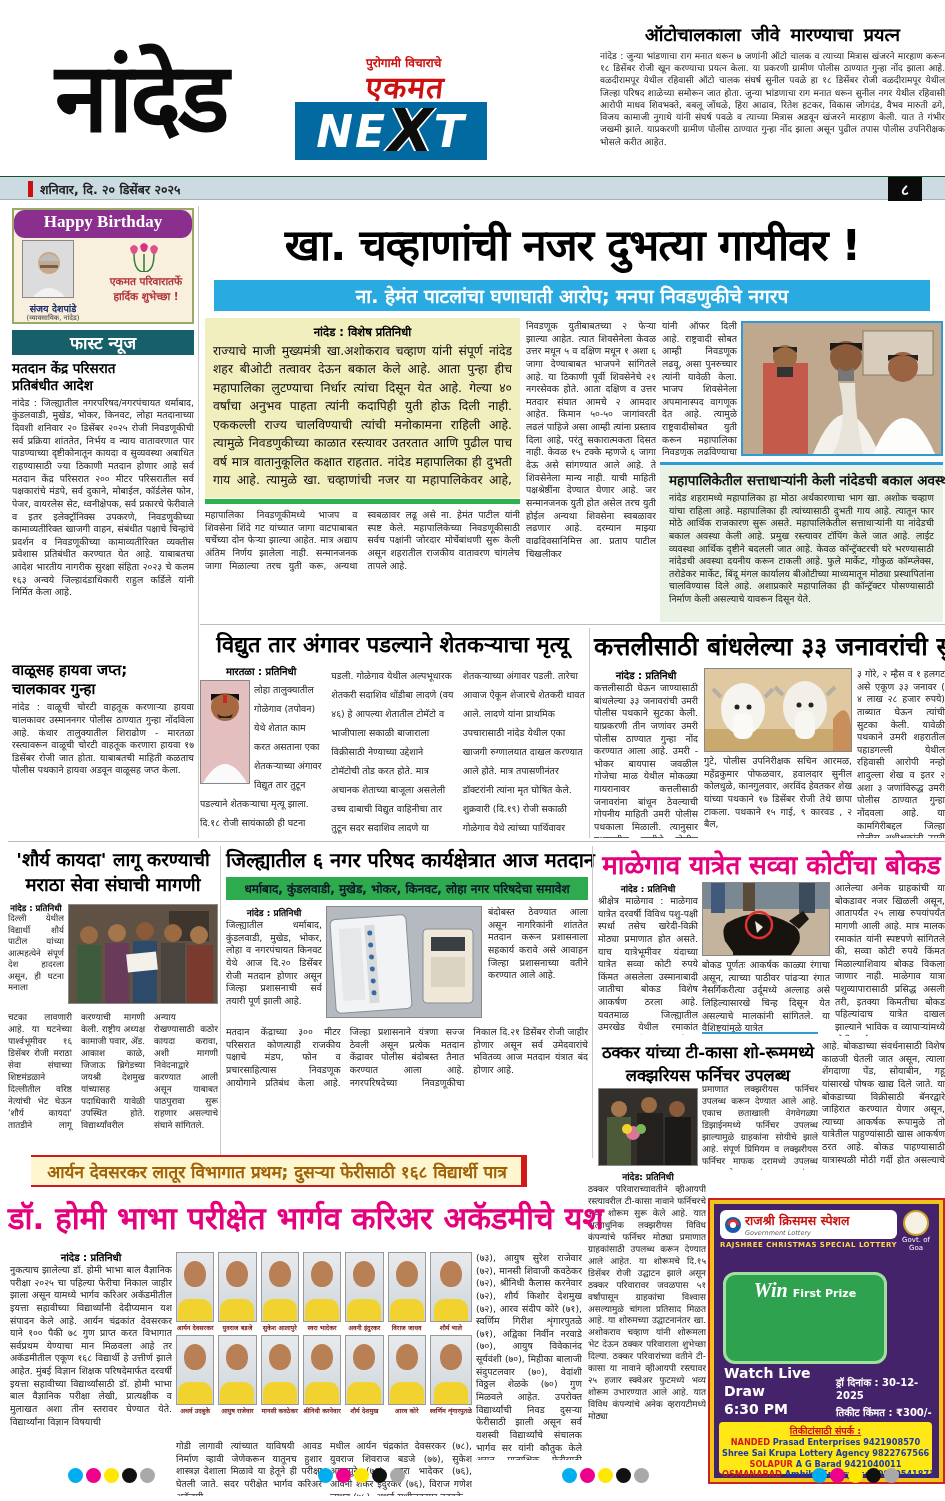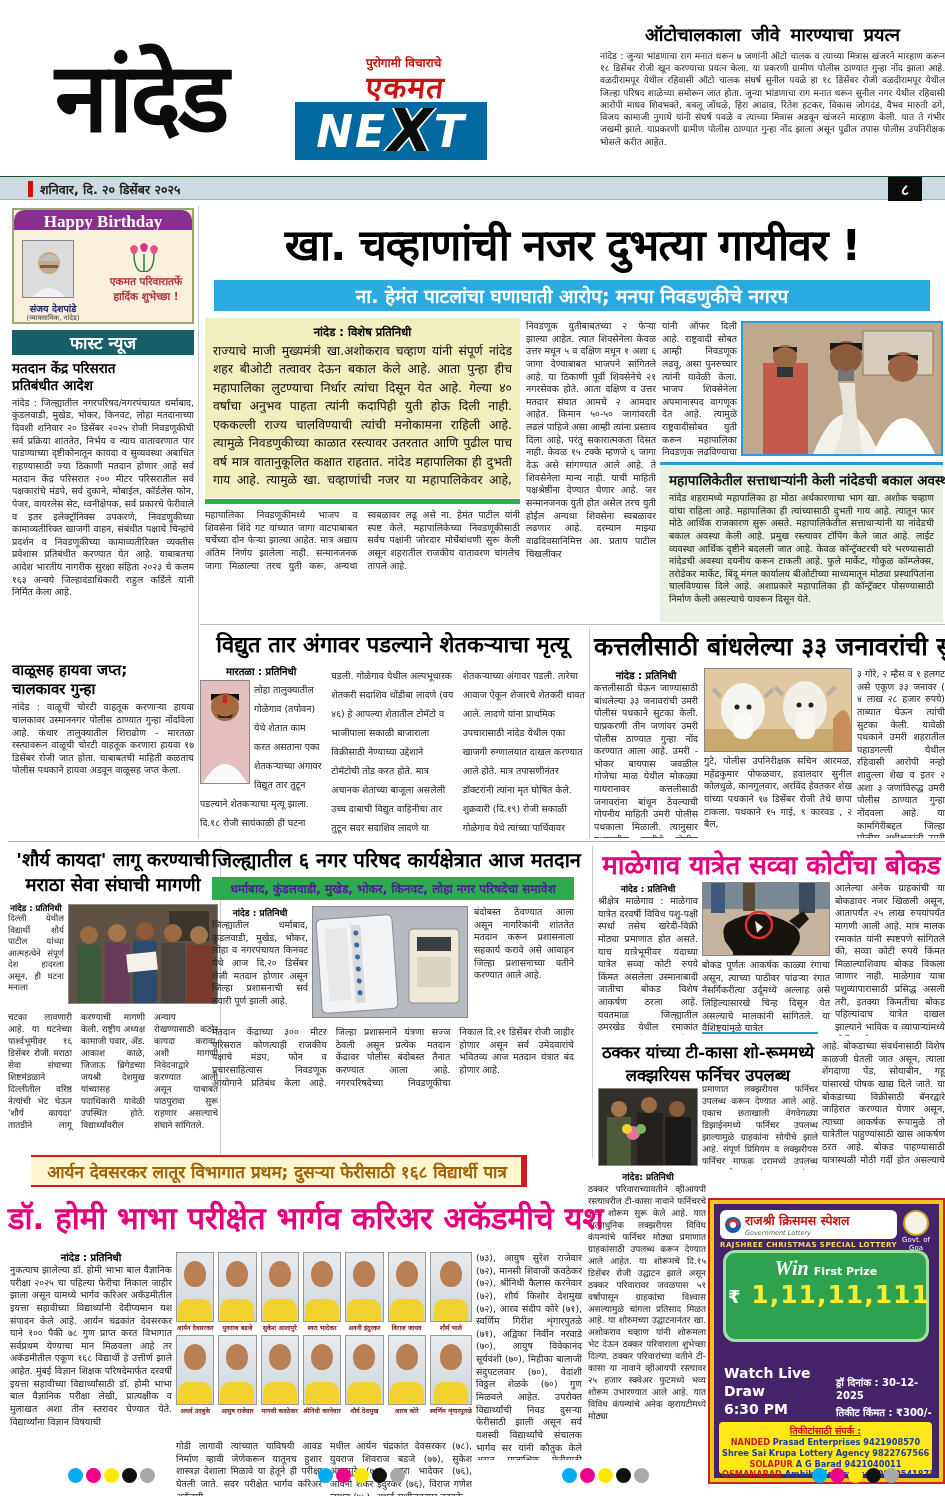--- a/index.html
+++ b/index.html
@@ -48,21 +48,21 @@
   .lead-text { font-size:12.3px; line-height:1.5; text-align:justify; color:#111; }
   .green-bar { background:#2eb24c; }
   .green-box { background:#e9f2e4; border-top:3px solid #2e9bd6; padding:6px 9px; }
   .green-box-title { font-weight:bold; font-size:13.5px; text-align:center; margin-bottom:3px; }
 
   .photo-frame { border:2px solid #2e9bd6; overflow:hidden; background:#b9a48c; }
   .plain-photo { border:1px solid #888; overflow:hidden; }
 
   .sec-headline { font-weight:bold; color:#000; text-align:center; white-space:nowrap; }
   .magenta { color:#e5007d; }
-  .green-sub { background:#2eaa4f; color:#4c1d95; font-weight:bold; font-size:12px;
+  .green-sub { background:#2eaa4f; color:#0f172a; font-weight:bold; font-size:12px;
                display:flex; align-items:center; justify-content:center; white-space:nowrap; }
 
   .cols2 { column-count:2; column-gap:10px; }
   .cols3 { column-count:3; column-gap:9px; }
 
   
   .banner { background:#fdf6cf; border-top:2px solid #d11919; border-bottom:2px solid #d11919;
             color:#a16207; font-weight:bold; font-size:17px; display:flex; align-items:center; justify-content:center; white-space:nowrap;margin-left:6px; }
   .banner-tail { background:#d11919; }
   .bhabha-head { font-size:31px; font-weight:bold; color:#e5007d; text-align:center; white-space:nowrap; }
@@ -122,21 +122,21 @@
   <div class="jt" style="margin-top:4px;height:126px;font-size:9px;">नांदेड : जुन्या भांडणाचा राग मनात धरून ७ जणांनी ऑटो चालक व त्याच्या मित्रास खंजरने मारहाण करून १८ डिसेंबर रोजी खून करण्याचा प्रयत्न केला. या प्रकरणी ग्रामीण पोलीस ठाण्यात गुन्हा नोंद झाला आहे. वळदीरामपूर येथील रहिवासी ऑटो चालक संघर्ष सुनील पवळे हा १८ डिसेंबर रोजी वळदीरामपूर येथील जिल्हा परिषद शाळेच्या समोरून जात होता. जुन्या भांडणाचा राग मनात धरून सुनील नगर येथील रहिवासी आरोपी माधव शिवभक्ते, बबलू जोंधळे, हिरा आढाव, रितेश हटकर, विकास जोगदंड, वैभव मारुती ढगे, विजय कामाजी नुगाथे यांनी संघर्ष पवळे व त्याच्या मित्रास अडवून खंजरने मारहाण केली. यात ते गंभीर जखमी झाले. याप्रकरणी ग्रामीण पोलीस ठाण्यात गुन्हा नोंद झाला असून पुढील तपास पोलीस उपनिरीक्षक भोसले करीत आहेत.</div>
 </div>
 
 <div class="abs date-strip" style="left:0;top:176px;width:945px;height:24px;">
   <div class="abs date-accent" style="left:28px;top:4px;width:5px;height:16px;"></div>
   <div class="abs date-text" style="left:40px;top:4px;">शनिवार, दि. २० डिसेंबर २०२५</div>
   <div class="abs page-box" style="left:888px;top:0;width:34px;height:24px;">८</div>
 </div>
 
 <div class="abs bday" style="left:12px;top:208px;width:182px;height:116px;">
-  <div class="bday-head" style="height:20px;line-height:24px;">Happy Birthday</div>
+  <div class="bday-head" style="height:28px;line-height:24px;border-radius:11px;">Happy Birthday</div>
   <div class="abs plain-photo" style="left:8px;top:30px;width:52px;height:58px;background:#e0e0e0;">
     <svg width="52" height="58" viewBox="0 0 52 58">
       <rect width="52" height="58" fill="#dcdcdc"></rect>
       <circle cx="26" cy="22" r="11" fill="#c9a887"></circle>
       <path d="M15 20 q11 -14 22 0" fill="#bdbdbd"></path>
       <rect x="17" y="24" width="18" height="3" fill="#333" opacity=".6"></rect>
       <path d="M8 58 q18 -22 36 0 z" fill="#f2f2f2"></path>
     </svg>
   </div>
   <div class="abs" style="left:110px;top:32px;">
@@ -280,21 +280,21 @@
       <circle cx="130" cy="30" r="9" fill="#a5764c"></circle>
         <rect x="118" y="40" width="26" height="58" fill="#7a3a2e"></rect>
       <rect x="58" y="48" width="30" height="18" fill="#f4f1ea" transform="rotate(-6 73 57)"></rect>
     </svg>
   </div>
   <div class="jt cols3 abs" style="left:0;top:166px;width:210px;height:146px;font-size:8.8px;">चटका लावणारी आहे. या घटनेच्या पार्श्वभूमीवर १६ डिसेंबर रोजी मराठा सेवा संघाच्या शिष्टमंडळाने दिल्लीतील वरिष्ठ नेत्यांची भेट घेऊन 'शौर्य कायदा' तातडीने लागू करण्याची मागणी केली. राष्ट्रीय अध्यक्ष कामाजी पवार, ॲड. आकाश काळे, जिजाऊ ब्रिगेडच्या जयश्री देशमुख यांच्यासह पदाधिकारी यावेळी उपस्थित होते. विद्यार्थ्यांवरील अन्याय रोखण्यासाठी कठोर कायदा करावा, अशी मागणी निवेदनाद्वारे करण्यात आली असून याबाबत पाठपुरावा सुरू राहणार असल्याचे संघाने सांगितले.</div>
 </div>
 
 <div class="abs vrule" style="left:220px;top:846px;height:312px;"></div>
 
-<div class="abs" style="left:212px;top:846px;width:362px;height:312px;">
+<div class="abs" style="left:226px;top:846px;width:362px;height:312px;">
   <div class="sec-headline" style="font-size:20px;">जिल्ह्यातील ६ नगर परिषद कार्यक्षेत्रात आज मतदान</div>
   <div class="green-sub" style="margin-top:4px;height:23px;">धर्माबाद, कुंडलवाडी, मुखेड, भोकर, किनवट, लोहा नगर परिषदेचा समावेश</div>
   <div class="abs" style="left:0;top:60px;width:96px;height:112px;">
     <div class="byline" style="font-size:9px;">नांदेड : प्रतिनिधी</div>
     <div class="jt" style="height:100px;">जिल्ह्यातील धर्माबाद, कुंडलवाडी, मुखेड, भोकर, लोहा व नगरपंचायत किनवट येथे आज दि.२० डिसेंबर रोजी मतदान होणार असून जिल्हा प्रशासनाची सर्व तयारी पूर्ण झाली आहे.</div>
   </div>
   <div class="abs plain-photo" style="left:100px;top:60px;width:156px;height:112px;background:#b8bdc2;">
     <svg width="154" height="110" viewBox="0 0 154 110">
       <rect width="154" height="110" fill="#b4bac0"></rect>
       <rect x="6" y="10" width="76" height="94" rx="5" fill="#f2f3f4" stroke="#8a8f94" transform="rotate(-4 44 57)"></rect>
@@ -497,28 +497,24 @@
         <div class="ad-brand">राजश्री क्रिसमस स्पेशल</div>
         <div class="ad-brand-sub">Government Lottery</div>
       </div>
     </div>
     <div class="ad-brand-en" style="margin-top:2px;">RAJSHREE CHRISTMAS SPECIAL LOTTERY</div>
   </div>
   <div class="abs goa" style="right:6px;top:6px;width:34px;">
     <div class="goa-circle"></div>
     <div>Govt. of Goa</div>
   </div>
-  <div class="abs prize-panel" style="left:9px;top:46px;width:206px;height:92px;">
+  <div class="abs prize-panel" style="left:9px;top:68px;width:164px;height:92px;">
     <div>
       <span class="win">Win</span>
       <span class="first-prize">First Prize</span>
-    </div>
-    <div class="amount">
-      <span class="rs">₹</span>
-      <span>1,11,11,111</span>
     </div>
   </div>
   <div class="abs" style="left:10px;top:160px;width:104px;">
     <div class="ad-white">Watch Live Draw</div>
     <div class="ad-white">6:30 PM Onwards</div>
     <div class="yt-box" style="margin-top:4px;">
       <div class="yt-play"></div>
       <div class="yt-text">YouTube</div>
     </div>
     <div class="yt-url">youtube.com/RajshreeLottery</div>

